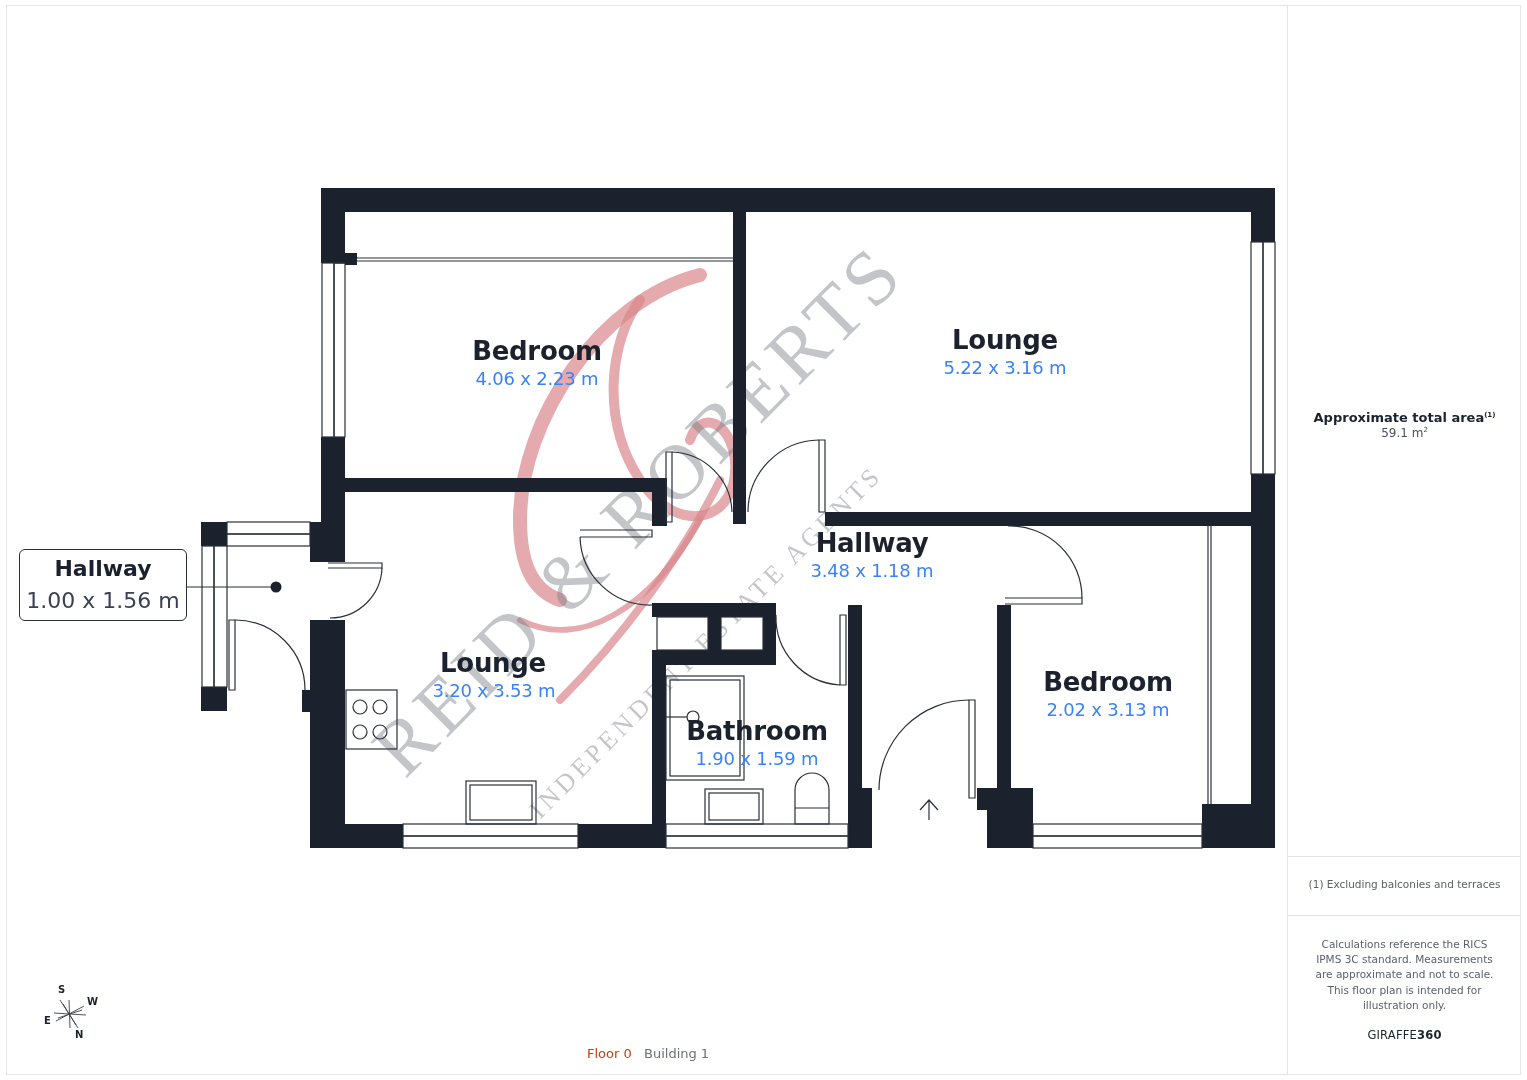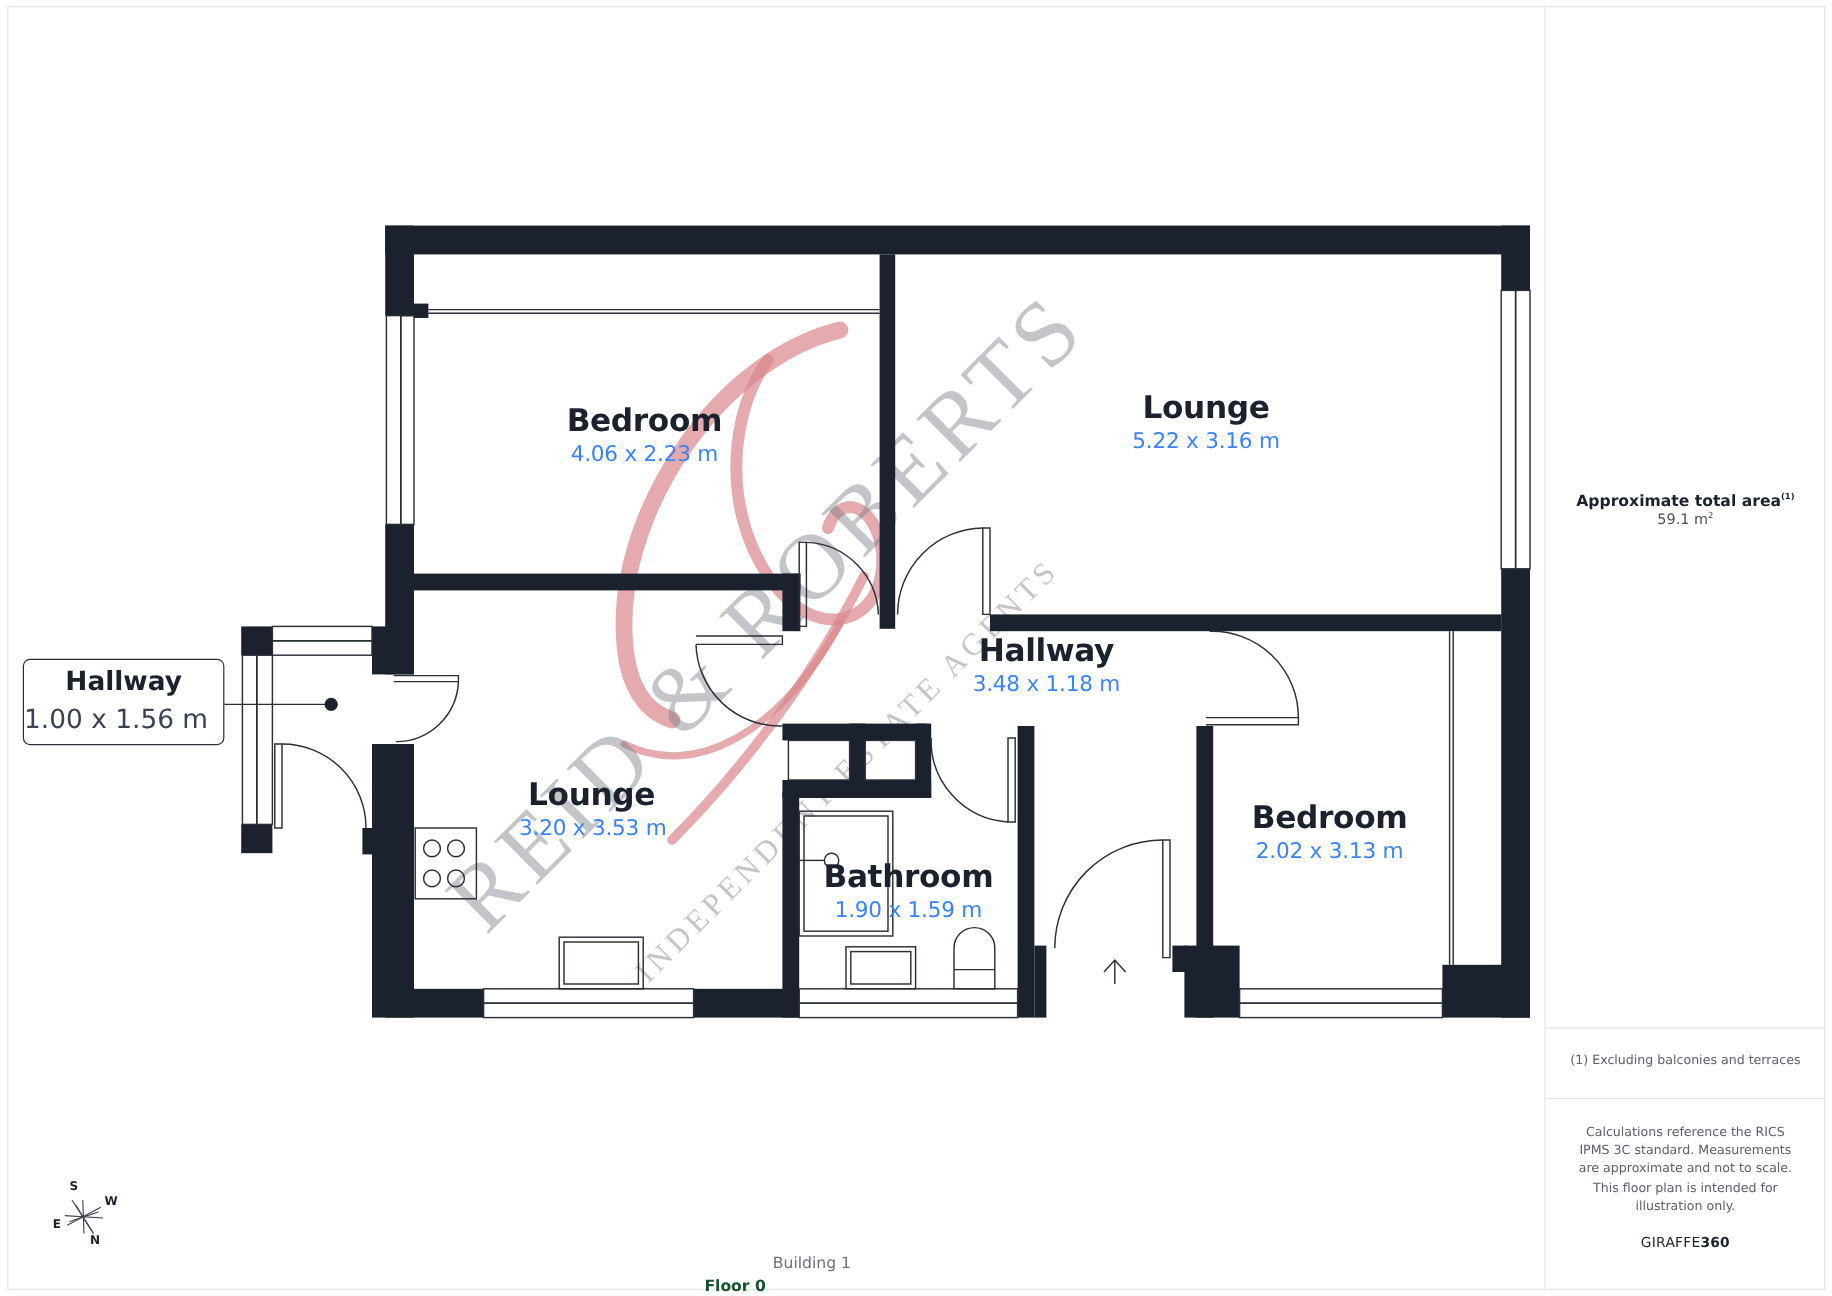--- a/index.html
+++ b/index.html
@@ -5,30 +5,30 @@
   html, body { margin:0; padding:0; background:#ffffff; }
   body { width:1527px; height:1080px; position:relative; overflow:hidden; font-family:"Liberation Sans", sans-serif; }
   .frame { position:absolute; left:6px; top:5px; width:1515px; height:1070px; border:1px solid #e4e4e4; box-sizing:border-box; }
   .side-divider { position:absolute; left:1287px; top:5px; width:1px; height:1070px; background:#e4e4e4; }
   .side-hr { position:absolute; left:1288px; width:233px; height:1px; background:#e4e4e4; }
   .plan { position:absolute; left:0; top:0; }
   .room-name { position:absolute; font-weight:bold; color:#1b222d; font-size:26px; text-align:center; transform:translateX(-50%); white-space:nowrap; font-family:"DejaVu Sans", sans-serif; letter-spacing:-0.3px; }
   .room-dim { position:absolute; color:#3b82f6; font-size:18px; text-align:center; transform:translateX(-50%); white-space:nowrap; font-family:"DejaVu Sans", sans-serif; font-weight:normal; letter-spacing:-0.2px; }
   .callout { position:absolute; left:19px; top:549px; width:168px; height:72px; border:1.5px solid #2a2f38; border-radius:6px; box-sizing:border-box; background:#fff; }
   .callout .cn { position:absolute; left:0; right:0; top:6px; text-align:center; font-weight:bold; color:#1b222d; font-size:22px; font-family:"DejaVu Sans", sans-serif; }
-  .callout .cd { position:absolute; left:0; right:0; top:38px; text-align:left; color:#3a4150; font-size:22px; font-family:"DejaVu Sans", sans-serif; }
+  .callout .cd { position:absolute; left:0; right:0; top:38px; text-align:center; color:#3a4150; font-size:22px; font-family:"DejaVu Sans", sans-serif; }
   .area-title { position:absolute; left:1288px; width:233px; top:399px; text-align:center; font-weight:bold; font-size:13px; color:#1b222d; font-family:"DejaVu Sans", sans-serif;margin-top:11px; }
   .area-title sup { font-size:7px; }
   .area-value { position:absolute; left:1288px; width:233px; top:426px; text-align:center; font-size:12px; color:#4b505a; font-family:"DejaVu Sans", sans-serif; }
   .area-value sup { font-size:7px; }
   .footnote { position:absolute; left:1288px; width:233px; top:878px; text-align:center; font-size:10.5px; color:#5b606a; font-family:"DejaVu Sans", sans-serif; }
   .disclaimer { position:absolute; left:1308px; width:193px; top:937px; text-align:center; font-size:10.5px; line-height:15.2px; color:#5b606a; font-family:"DejaVu Sans", sans-serif; }
   .brand { position:absolute; left:1288px; width:233px; top:1028px; text-align:center; font-size:11.5px; color:#1b222d; font-family:"DejaVu Sans", sans-serif; letter-spacing:0.2px; }
   .brand b { font-weight:bold; }
-  .floor-label { position:absolute; left:587px; top:1046px; font-size:13px; color:#14532d; font-weight:bold; font-family:"DejaVu Sans", sans-serif;margin-top:19px; }
+  .floor-label { position:absolute; left:587px; top:1046px; font-size:13px; color:#c2410c; font-weight:normal; font-family:"DejaVu Sans", sans-serif; }
   .building-label { position:absolute; left:644px; top:1046px; font-size:13px; color:#6b707a; font-family:"DejaVu Sans", sans-serif; }
   .compass-l { position:absolute; font-size:10px; font-weight:bold; color:#1b222d; font-family:"DejaVu Sans", sans-serif; }
 </style>
 </head>
 <body>
 
 <div class="frame"></div>
 <div class="side-divider"></div>
 <div class="side-hr" style="top:856px"></div>
 <div class="side-hr" style="top:915px"></div>

